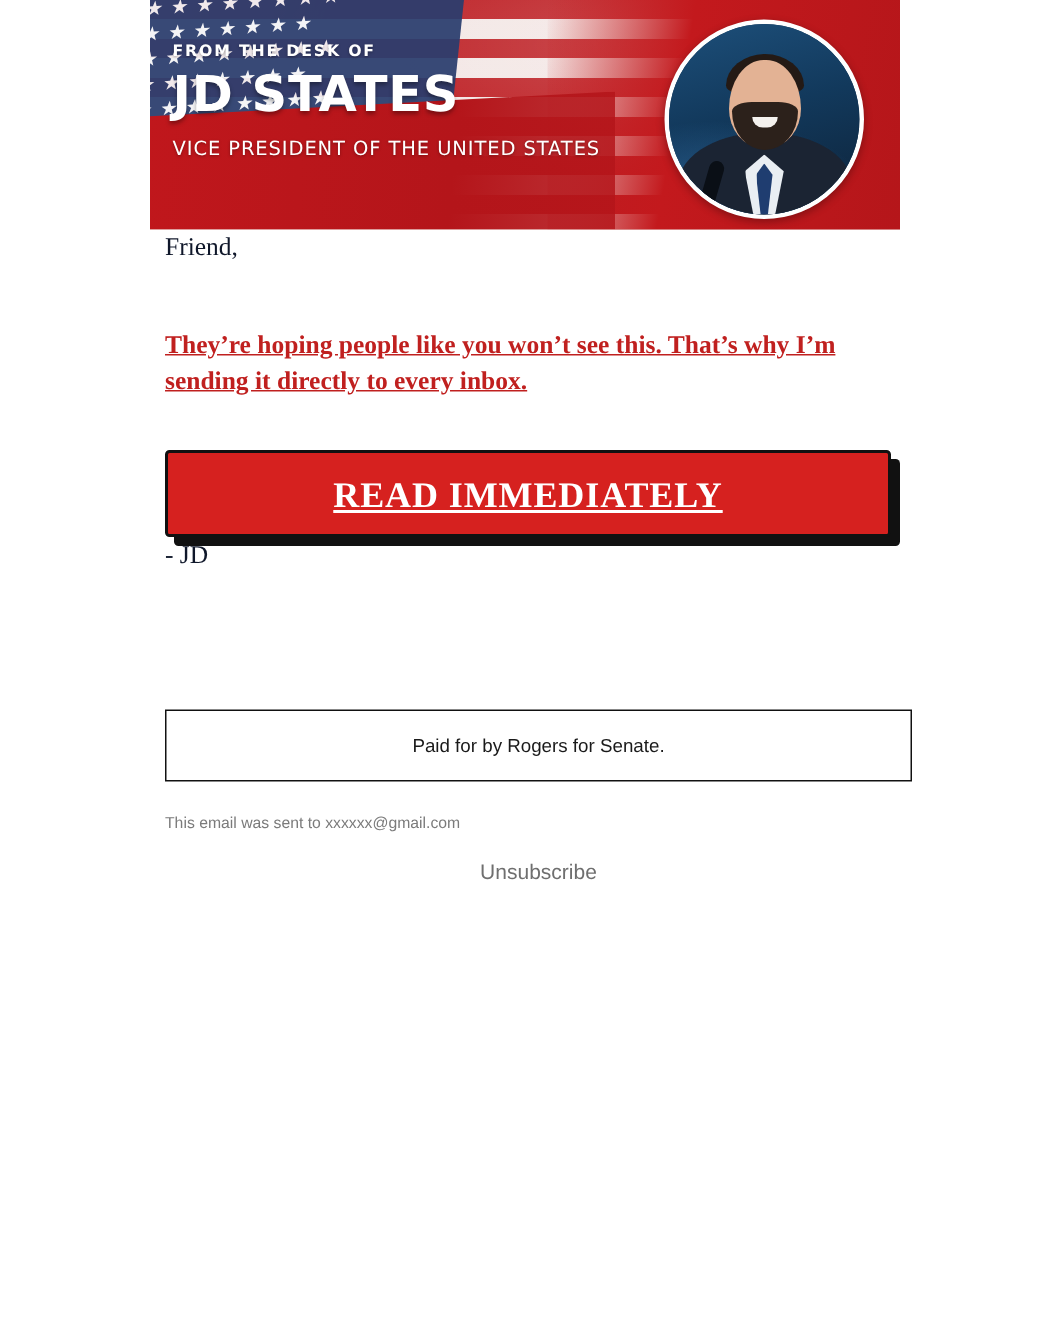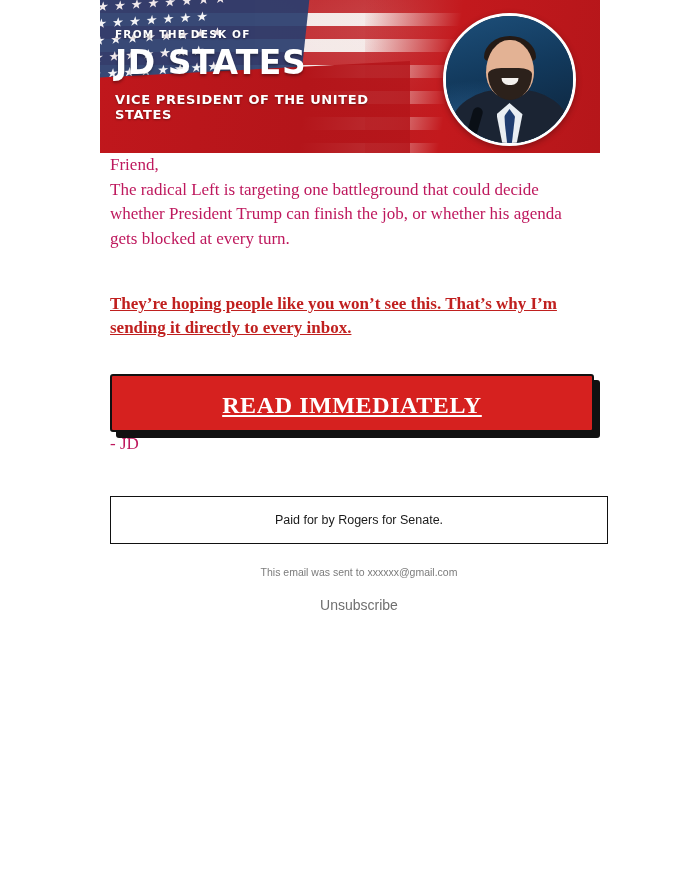--- a/index.html
+++ b/index.html
@@ -113,21 +113,21 @@
   .name-line {
     font-size: 33px;
     font-weight: bold;
     letter-spacing: 0.5px;
     line-height: 1.05;
     text-shadow: 0 2px 3px rgba(0,0,0,0.35);
   }
   .title-line {
     margin-top: 11px;
     font-size: 13px;
-    font-weight: bold;
+    font-weight: normal;
     letter-spacing: 0.6px;
     text-transform: uppercase;
     text-shadow: 0 1px 2px rgba(0,0,0,0.35);
   }
   .portrait {
     position: absolute;
     right: 24px;
     top: 13px;
     width: 127px;
     height: 127px;
@@ -232,21 +232,21 @@
   }
 
   
   .body-copy {
     padding: 0 10px;
   }
   p.para {
     font-size: 17px;
     line-height: 1.45;
     margin: 0;
-    color: #be185d;
+    color: #0f172a;
   }
   .gap-greeting { margin-top: 26px; }
   .gap-1 { margin-top: 28px; }
   .gap-2 { margin-top: 40px; }
 
   .urgent-link {
     display: block;
     font-size: 17px;
     line-height: 1.45;
     font-weight: bold;
@@ -288,37 +288,36 @@
     box-sizing: border-box;
     cursor: pointer;
     font-family: "Liberation Serif", serif;
   }
 
   .after-cta { margin-top: 44px; }
   .sig { margin-top: 36px; }
 
   
   .disclaimer-box {
-    margin-top: 40px;
+    margin-top: 90px;
     width: 498px;
     height: 48px;
     border: 1.5px solid #111111;
     box-sizing: border-box;
     display: flex;
     align-items: center;
     justify-content: center;
   }
   .disclaimer-text {
     font-family: "Liberation Sans", sans-serif;
     font-size: 12.5px;
     color: #1a1a1a;
   }
   .sent-to {
     margin-top: 22px;
-    text-align: center;
     font-family: "Liberation Sans", sans-serif;
     font-size: 10.5px;
     color: #7b7b7b;
     width: 498px;
   }
   .unsub {
     margin-top: 18px;
     text-align: center;
     width: 498px;
   }
@@ -359,21 +358,20 @@
         <div class="hair"></div>
         <div class="head"></div>
         <div class="beard"></div>
         <div class="mouth"></div>
         <div class="mic"></div>
       </div>
     </div>
 
     <div class="body-copy">
       <p class="para gap-greeting">Friend,</p>
-      <p class="para gap-2">The radical Left is targeting one battleground that could decide whether President Trump can finish the job, or whether his agenda gets blocked at every turn.</p>
 
       <a class="urgent-link" href="#">They’re hoping people like you won’t see this. That’s why I’m sending it directly to every inbox.</a>
 
       <div class="cta-wrap">
         <div class="cta-shadow"></div>
         <a class="cta-button" href="#">READ IMMEDIATELY</a>
       </div>
 
       <p class="para sig">- JD</p>
 

